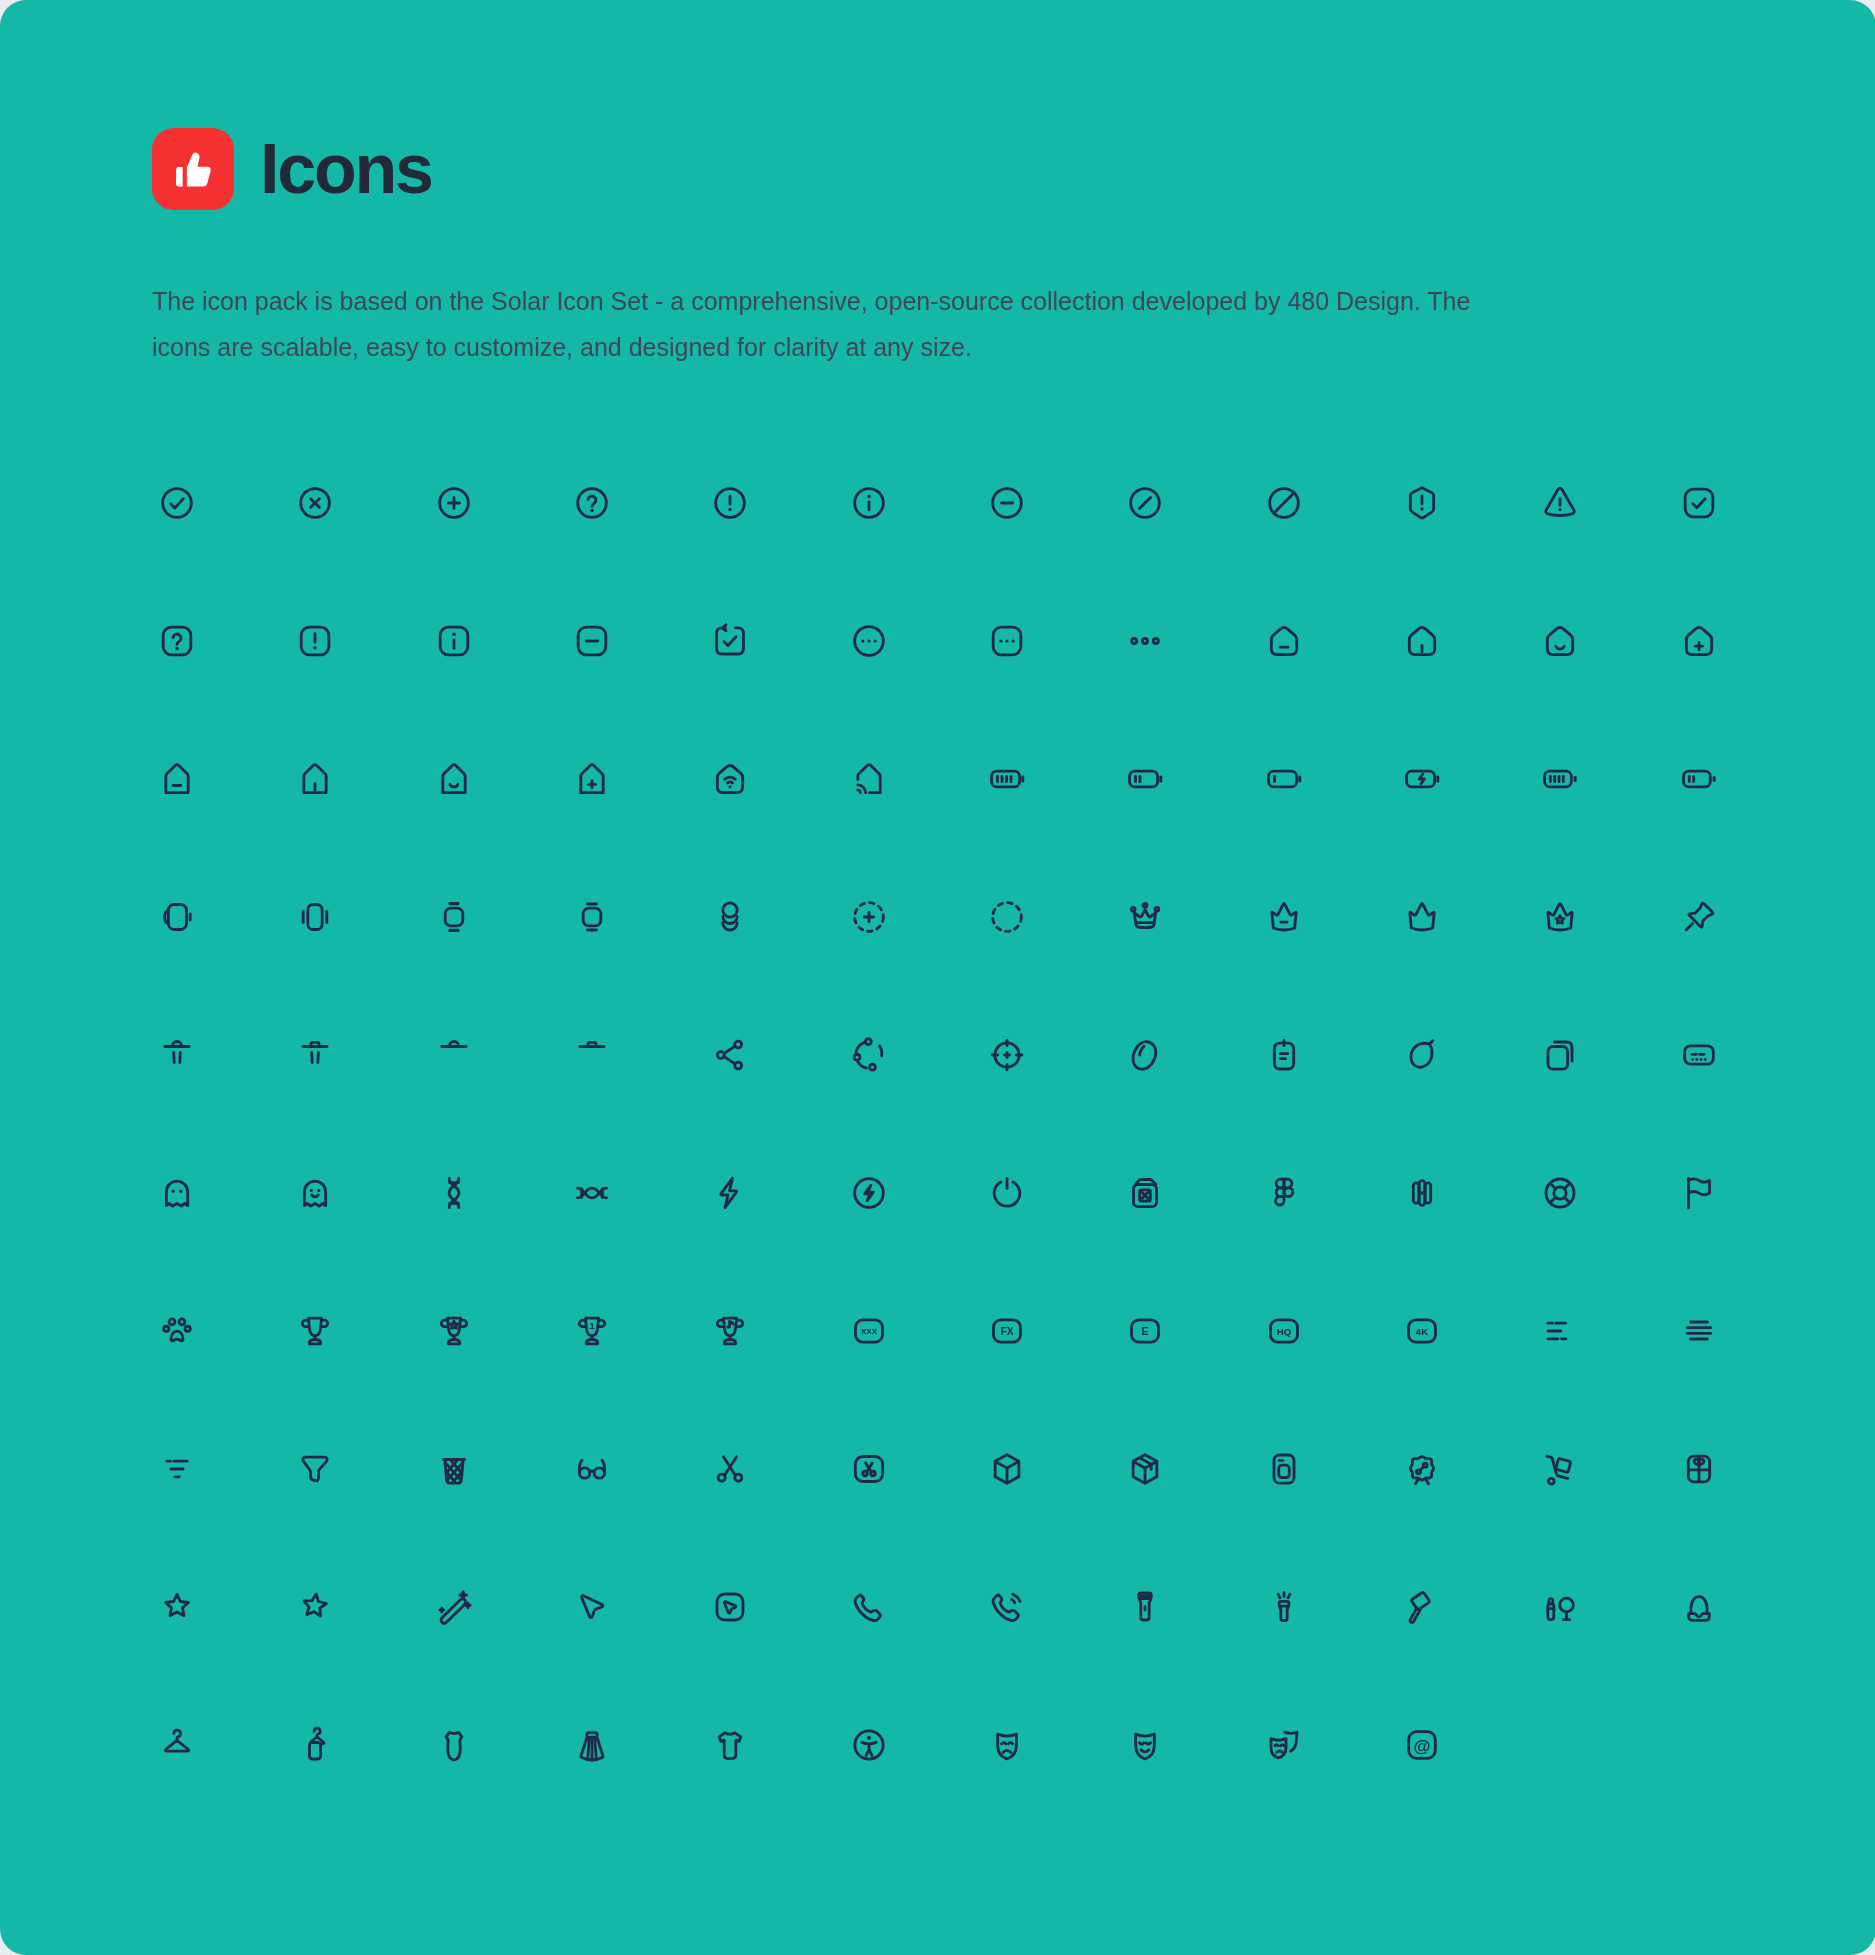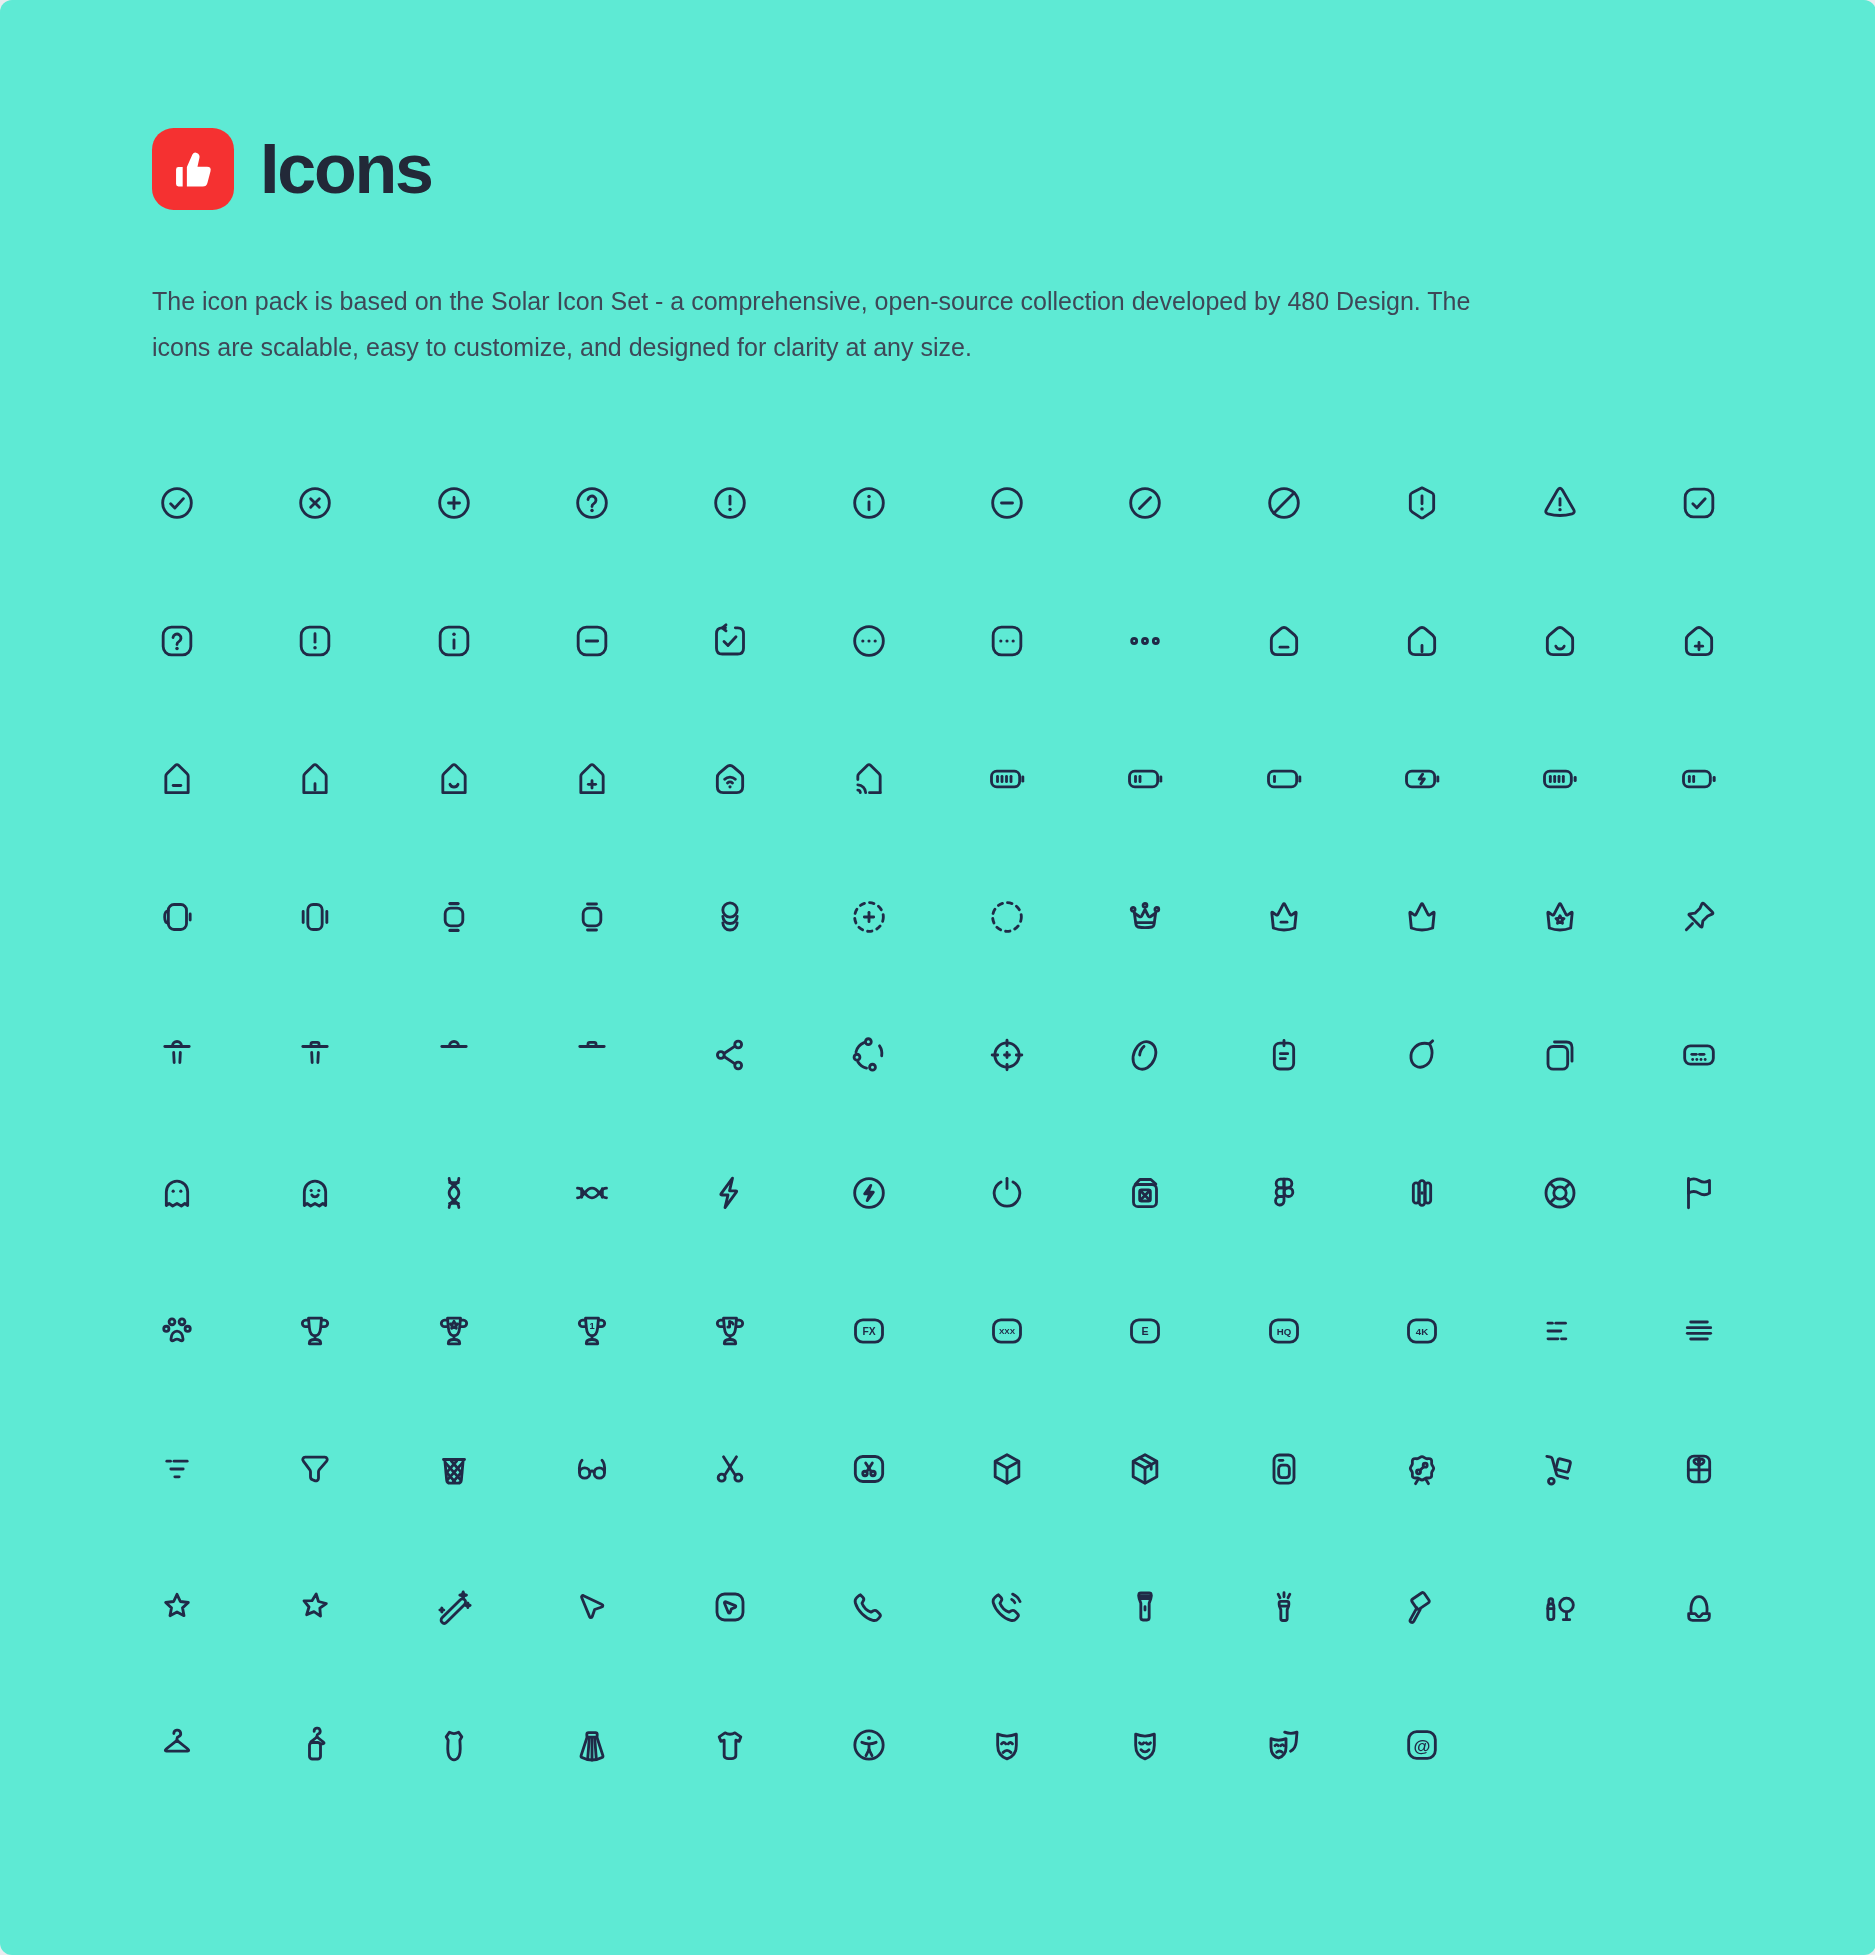--- a/index.html
+++ b/index.html
@@ -1,17 +1,17 @@
 <!DOCTYPE html>
 <html style="font-size:11.5px"><head>
 <meta charset="utf-8">
 <style>
   html,body{margin:0;padding:0;}
   body{width:1876px;height:1955px;background:#e9ecef;font-family:"Liberation Sans",sans-serif;position:relative;}
-  .card{position:absolute;inset:0;background:#5eead4;border-radius:12px;overflow:hidden;}
+  .card{position:absolute;inset:0;background:#14b8a6;border-radius:26px;overflow:hidden;}
   .header{position:absolute;top:128px;left:152px;display:flex;align-items:center;gap:26px;}
   .logo{width:82px;height:82px;border-radius:21.6px;display:flex;align-items:center;justify-content:center;}
   .logo svg{width:53px;height:53px;}
   .title{font-size:70px;font-weight:800;letter-spacing:-2.2px;margin:0;}
   .desc{position:absolute;top:253px;left:152px;width:1373px;font-size:25px;line-height:46px;font-weight:400;}
   .grid{position:absolute;top:434px;left:108px;right:108px;display:grid;grid-template-columns:repeat(12,1fr);grid-auto-rows:138px;}
   .cell{display:flex;align-items:center;justify-content:center;}
   .cell svg{width:40px;height:40px;display:block;}
 </style>
 </head>
@@ -590,27 +590,27 @@
           <line x1="12" y1="14.9" x2="12" y2="17.1" fill="none" stroke="#202a47" stroke-width="1.7" stroke-linecap="round" stroke-linejoin="round"></line>
           <path d="M8.6 19.7v-.4q0-2.2 3.4-2.2t3.4 2.2v.4z" fill="none" stroke="#202a47" stroke-width="1.7" stroke-linecap="round" stroke-linejoin="round"></path>
           <circle cx="10.8" cy="9.6" r="0.95" fill="#202a47"></circle>
           <line x1="11.75" y1="9.6" x2="11.75" y2="6.4" fill="none" stroke="#202a47" stroke-width="1.7" stroke-linecap="round" stroke-linejoin="round"></line>
           <path d="M11.75 6.4q1.7.2 2.1 1.5" fill="none" stroke="#202a47" stroke-width="1.7" stroke-linecap="round" stroke-linejoin="round"></path>
         </svg>
       </div>
       <div class="cell">
         <svg viewBox="0 0 24 24">
           <rect x="3.9" y="5.3" width="16.2" height="13.4" rx="4.5" fill="none" stroke="#202a47" stroke-width="1.7" stroke-linecap="round" stroke-linejoin="round"></rect>
+          <text x="12" y="13.927999999999999" font-size="4.8" font-weight="700" font-family="&quot;Liberation Sans&quot;,sans-serif" text-anchor="middle" fill="#202a47">XXX</text>
+        </svg>
+      </div>
+      <div class="cell">
+        <svg viewBox="0 0 24 24">
+          <rect x="3.9" y="5.3" width="16.2" height="13.4" rx="4.5" fill="none" stroke="#202a47" stroke-width="1.7" stroke-linecap="round" stroke-linejoin="round"></rect>
           <text x="12" y="14.431999999999999" font-size="6.2" font-weight="700" font-family="&quot;Liberation Sans&quot;,sans-serif" text-anchor="middle" fill="#202a47">FX</text>
-        </svg>
-      </div>
-      <div class="cell">
-        <svg viewBox="0 0 24 24">
-          <rect x="3.9" y="5.3" width="16.2" height="13.4" rx="4.5" fill="none" stroke="#202a47" stroke-width="1.7" stroke-linecap="round" stroke-linejoin="round"></rect>
-          <text x="12" y="13.927999999999999" font-size="4.8" font-weight="700" font-family="&quot;Liberation Sans&quot;,sans-serif" text-anchor="middle" fill="#202a47">XXX</text>
         </svg>
       </div>
       <div class="cell">
         <svg viewBox="0 0 24 24">
           <rect x="3.9" y="5.3" width="16.2" height="13.4" rx="4.5" fill="none" stroke="#202a47" stroke-width="1.7" stroke-linecap="round" stroke-linejoin="round"></rect>
           <text x="12" y="14.504" font-size="6.4" font-weight="700" font-family="&quot;Liberation Sans&quot;,sans-serif" text-anchor="middle" fill="#202a47">E</text>
         </svg>
       </div>
       <div class="cell">
         <svg viewBox="0 0 24 24">

